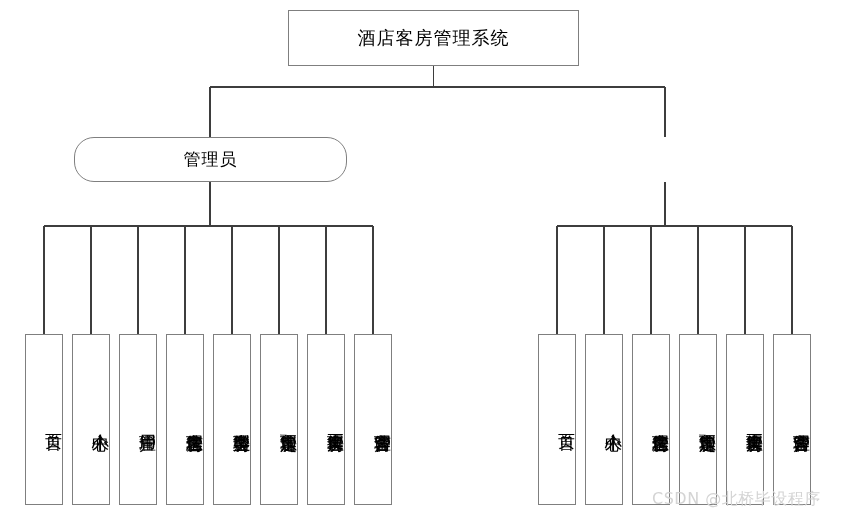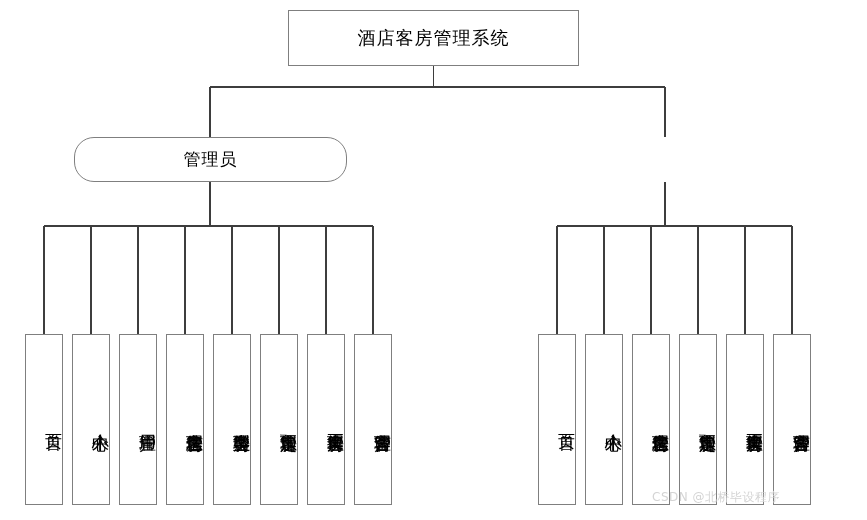--- a/index.html
+++ b/index.html
@@ -69,21 +69,21 @@
     line-height: 1.02;
     padding-top: 2px;
     align-items: flex-start;
     justify-content: center;
     white-space: nowrap;
   }
   .watermark {
     position: absolute;
     left: 652px;
     top: 489px;
-    font-size: 12px;
+    font-size: 16px;
     color: #d4d4d4;
     letter-spacing: 0.5px;
     white-space: nowrap;
     z-index: 3;
     font-family: "DejaVu Sans", "Liberation Sans", sans-serif;
   }
 </style>
 </head>
 <body>
 

